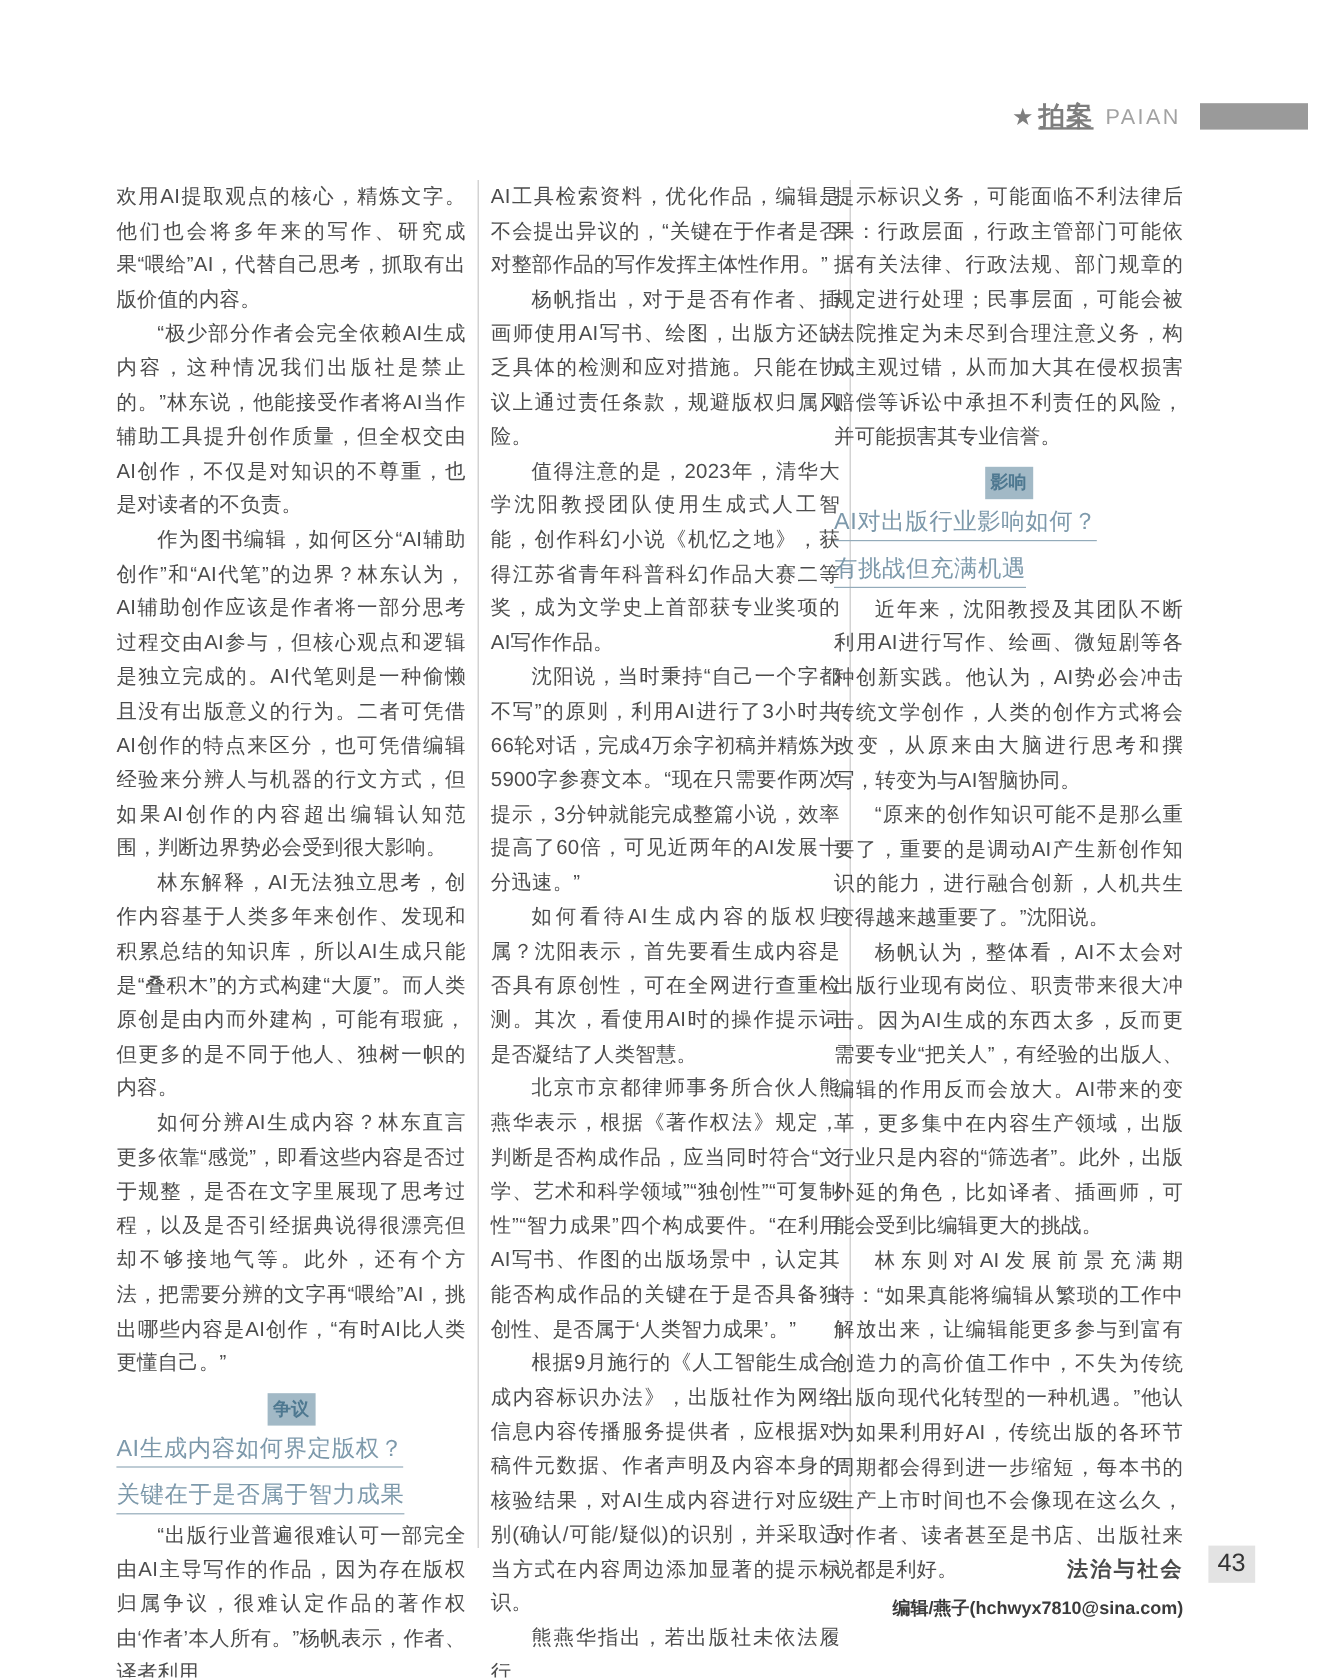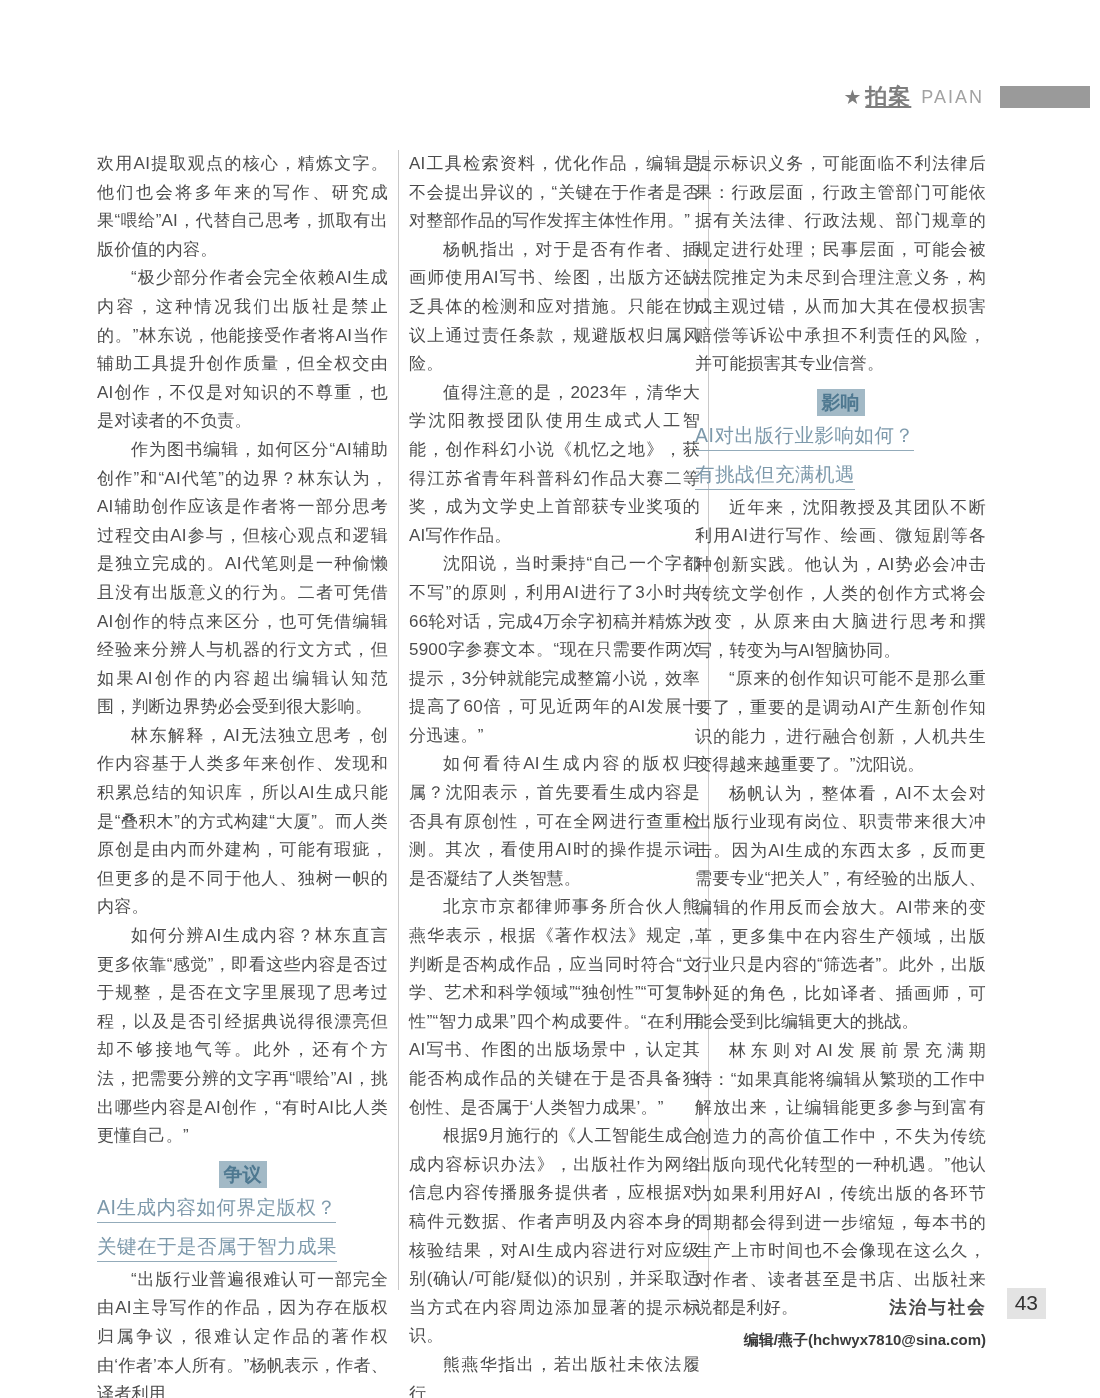--- a/index.html
+++ b/index.html
@@ -57,21 +57,21 @@
     letter-spacing: 0.2px;
   }
   p.indent { text-indent: 2em; }
 
   .badge-row { text-align: center; margin: 10px 0 2px 0; }
   .sec-badge {
     display: inline-block;
     background: #a2b9c6;
     color: #4e7890;
     font-weight: bold;
-    font-size: 19px;
+    font-size: 15px;
     line-height: 27px;
     padding: 0 5px;
   }
   .sec-head { text-align: left; margin: 2px 0 0 0; line-height: 37px; }
   .sec-head span {
     display: inline-block;
     color: #7d99ab;
     font-size: 19.5px;
     letter-spacing: 0.5px;
     border-bottom: 1px solid #93abba;

